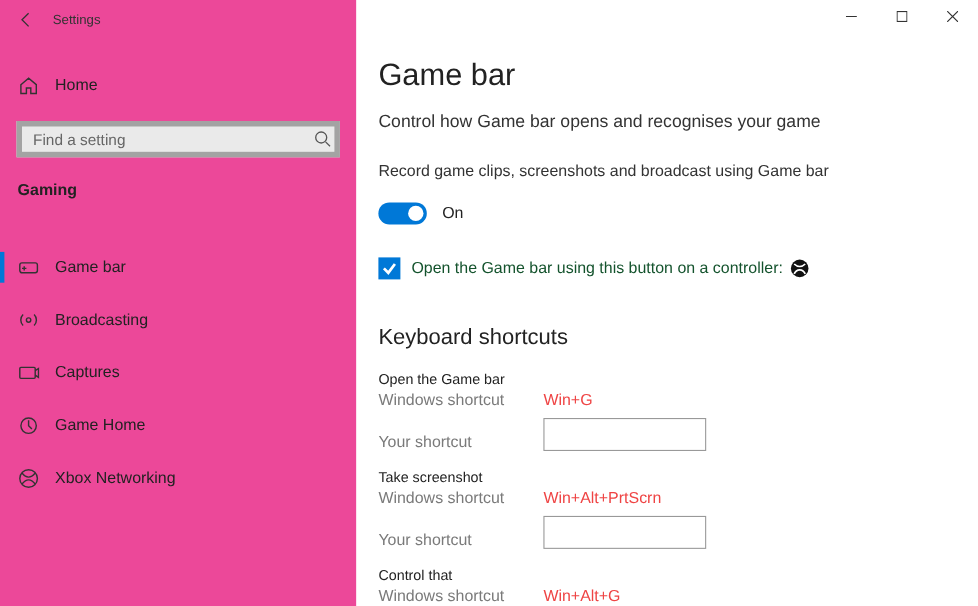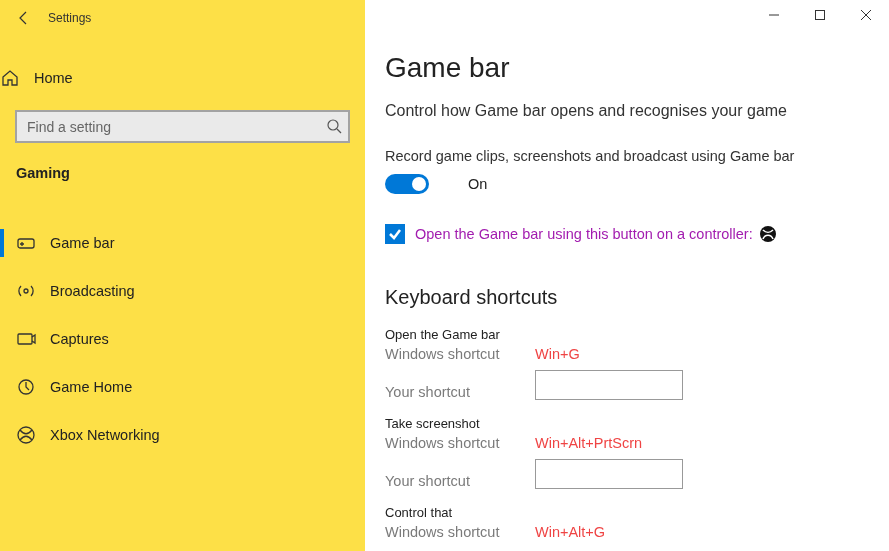--- a/index.html
+++ b/index.html
@@ -1,50 +1,50 @@
 <!DOCTYPE html>
 <html><head>
 <meta charset="utf-8">
 <style>
   * { box-sizing: border-box; margin: 0; padding: 0; font-family: "Segoe UI", Arial, sans-serif; }
   html, body { width: 889px; height: 551px; overflow: hidden; background: #fff; }
   .window { display: flex; width: 100%; height: 100%; }
-  .sidebar { width: 365px; height: 100%; background: #fde047; display: flex; flex-direction: column; position: relative; }
+  .sidebar { width: 324px; height: 100%; background: #ec4899; display: flex; flex-direction: column; position: relative; }
   .titlebar { height: 36px; display: flex; align-items: center; padding: 0 4px; }
   .back-btn { width: 40px; height: 36px; display: flex; align-items: center; justify-content: center; cursor: pointer; }
   .back-btn svg { width: 16px; height: 16px; stroke: #333; }
   .title { font-size: 12px; color: #333; padding-left: 4px; }
-  .home-row { display: flex; align-items: center; height: 40px; margin-top: 22px; cursor: pointer; }
+  .home-row { display: flex; align-items: center; height: 40px; margin-top: 22px; padding-left: 16px; cursor: pointer; }
   .home-row .icon { width: 20px; height: 20px; margin-right: 14px; }
   .home-row .label { font-size: 14.5px; color: #222; }
   .search-wrap { margin: 12px 15px 0 15px; position: relative; }
-  .search-input { width: 100%; height: 33px; border: 2px solid #a3a3a3; background: #eaeaea; padding: 0 34px 0 10px; font-size: 14px; color: #555; outline: none; }
+  .search-input { width: 100%; height: 33px; border: 5px solid #a3a3a3; background: #eaeaea; padding: 0 34px 0 10px; font-size: 14px; color: #555; outline: none; }
   .search-input::placeholder { color: #666; }
   .search-icon { position: absolute; right: 8px; top: 8px; width: 16px; height: 16px; pointer-events: none; }
   .category { font-size: 14.5px; font-weight: 600; color: #222; padding: 22px 16px 10px 16px; }
   .nav { margin-top: 28px; }
   .nav-item { display: flex; align-items: center; height: 48px; padding-left: 16px; cursor: pointer; position: relative; }
   .nav-item.selected::before { content: ""; position: absolute; left: 0; top: 10px; bottom: 10px; width: 4px; background: #0078d7; }
   .nav-item .icon { width: 20px; height: 20px; margin-right: 14px; display: flex; align-items: center; justify-content: center; }
   .nav-item .label { font-size: 14.5px; color: #222; }
   .content { flex: 1; height: 100%; background: #fff; position: relative; padding: 0 20px; overflow: hidden; }
   .win-controls { position: absolute; top: 0; right: 0; display: flex; }
   .win-btn { width: 46px; height: 30px; display: flex; align-items: center; justify-content: center; cursor: pointer; }
   .win-btn svg { width: 10px; height: 10px; stroke: #333; stroke-width: 1; }
   .page-title { font-size: 28px; font-weight: 400; color: #222; margin-top: 52px; }
   .subtext { font-size: 16px; color: #333; margin-top: 18px; }
   .section-label { font-size: 14.5px; color: #333; margin-top: 28px; }
-  .toggle-row { margin-top: 10px; display: flex; align-items: center; gap: 25px; }
+  .toggle-row { margin-top: 20px; display: flex; align-items: center; }
   .toggle { width: 44px; height: 20px; border-radius: 10px; background: #0078d7; position: relative; cursor: pointer; }
   .toggle .knob { position: absolute; right: 3px; top: 3px; width: 14px; height: 14px; border-radius: 50%; background: #fff; }
   .toggle-text { margin-left: 14px; font-size: 14.5px; color: #222; }
   .checkbox-row { margin-top: 30px; display: flex; align-items: center; }
   .checkbox { width: 20px; height: 20px; background: #0078d7; display: flex; align-items: center; justify-content: center; cursor: pointer; flex-shrink: 0; }
   .checkbox svg { width: 14px; height: 14px; stroke: #fff; stroke-width: 2.5; fill: none; }
-  .checkbox-label { margin-left: 10px; font-size: 14.5px; color: #a21caf; display: flex; align-items: center; }
+  .checkbox-label { margin-left: 10px; font-size: 14.5px; color: #14532d; display: flex; align-items: center; }
   .xbox-icon { width: 18px; height: 18px; margin-left: 6px; display: inline-flex; }
   .subsection { font-size: 20px; color: #222; margin-top: 42px; }
   .shortcut-group { margin-top: 18px; }
   .shortcut-title { font-size: 13px; color: #222; }
   .shortcut-row { display: flex; align-items: flex-end; margin-top: 4px; }
   .shortcut-label { width: 150px; font-size: 14.5px; color: #7a7a7a; }
   .shortcut-value { font-size: 14.5px; color: #ef4444; }
   .shortcut-input { width: 148px; height: 30px; border: 1px solid #999; font-size: 14px; padding: 0 6px; outline: none; }
   .cut { margin-top: 16px; }
 </style>

